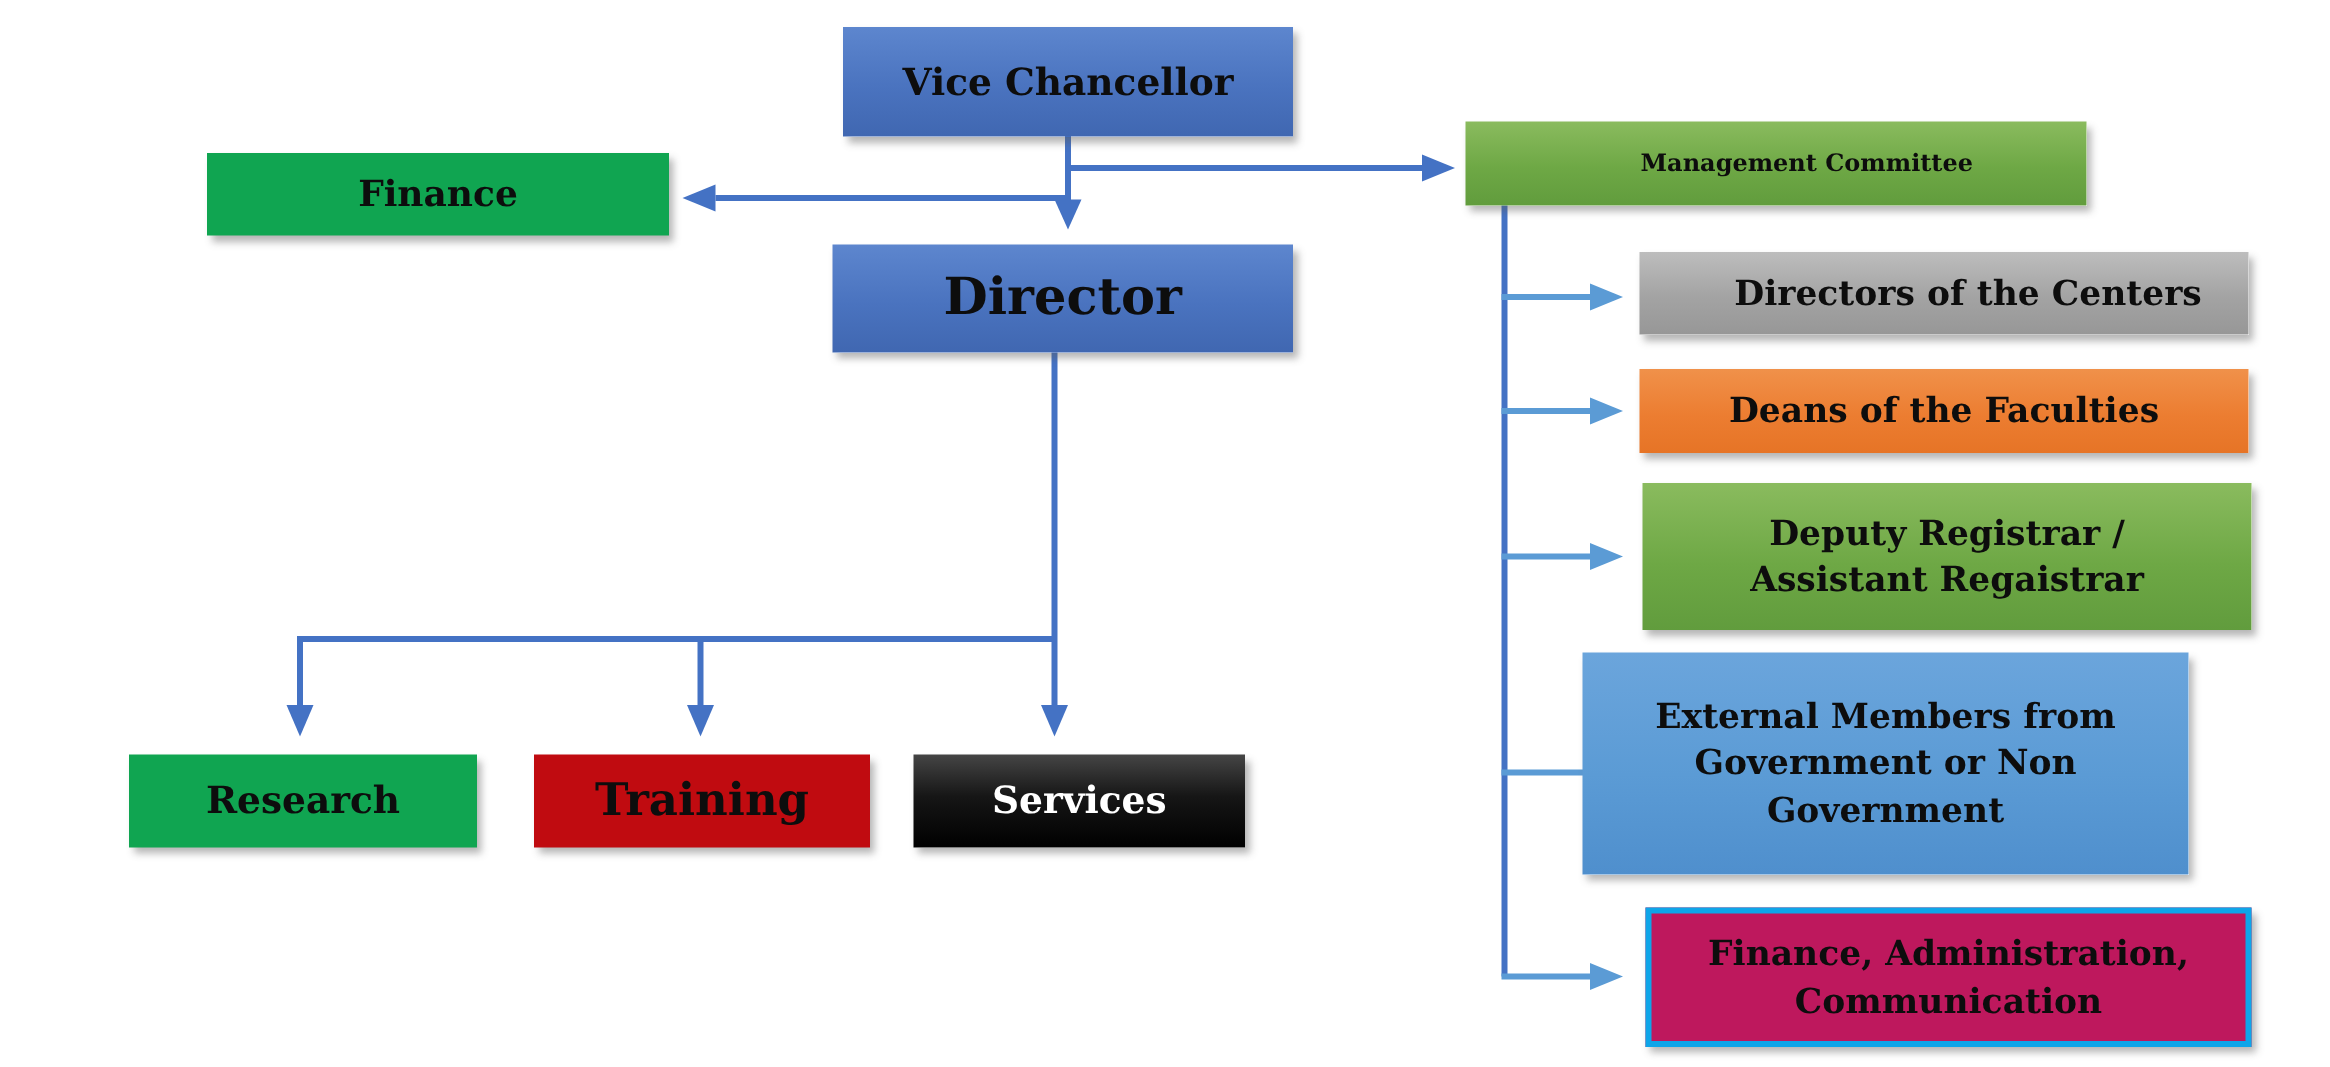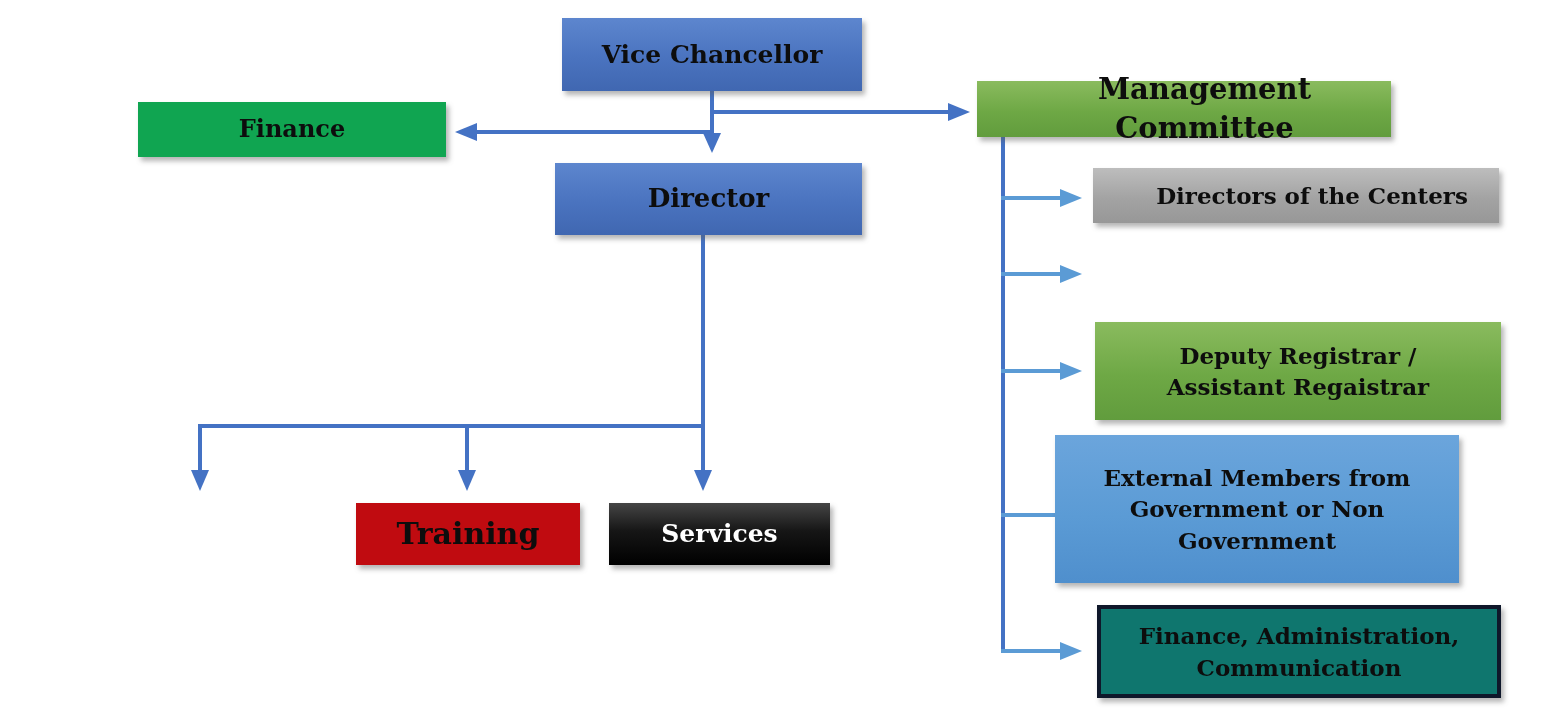--- a/index.html
+++ b/index.html
@@ -35,26 +35,26 @@
   .multiline { white-space: pre-line; }
 
   .blue-grad   { background: linear-gradient(180deg, #5d86ce 0%, #4a73bf 55%, #4067b1 100%); }
   .flat-green  { background: #10a551; }
   .leaf-grad   { background: linear-gradient(180deg, #8abb5e 0%, #6ea845 55%, #619c3d 100%); }
   .gray-grad   { background: linear-gradient(180deg, #bdbdbd 0%, #a3a3a3 55%, #979797 100%); padding-left: 32px; }
   .orange-grad { background: linear-gradient(180deg, #f0914a 0%, #ec7d31 55%, #e67426 100%); }
   .sky-grad    { background: linear-gradient(180deg, #6ba5dc 0%, #5b9bd5 55%, #4f8fcd 100%); }
   .black-grad  { background: linear-gradient(180deg, #454545 0%, #161616 45%, #000000 100%); color: #ffffff; }
   .flat-red    { background: #c00b10; }
-  .purple-box  { background: #0f766e; border: 4px solid #0f172a; }
+  .purple-box  { background: #be185d; border: 4px solid #0ea5e9; }
 
   .node-vc        { left: 562px; top: 18px;  width: 300px; height: 73px; font-size: 25px; }
   .node-senate    { left: 138px; top: 102px; width: 308px; height: 55px; font-size: 24px; }
-  .node-mc        { left: 977px; top: 81px;  width: 414px; height: 56px; font-size: 29px; padding-left: 41px; }
-  .node-director  { left: 555px; top: 163px; width: 307px; height: 72px; font-size: 26px; }
+  .node-mc        { left: 977px; top: 81px;  width: 414px; height: 56px; font-size: 16px; padding-left: 41px; }
+  .node-director  { left: 555px; top: 163px; width: 307px; height: 72px; font-size: 34px; }
   .node-research  { left: 86px;  top: 503px; width: 232px; height: 62px; font-size: 25px; }
   .node-training  { left: 356px; top: 503px; width: 224px; height: 62px; font-size: 30px; }
   .node-services  { left: 609px; top: 503px; width: 221px; height: 62px; font-size: 25px; align-items: center; }
   .node-centers   { left: 1093px; top: 168px; width: 406px; height: 55px; font-size: 23px; }
   .node-deans     { left: 1093px; top: 246px; width: 406px; height: 56px; font-size: 23px; }
   .node-deputy    { left: 1095px; top: 322px; width: 406px; height: 98px;  font-size: 23px; }
   .node-external  { left: 1055px; top: 435px; width: 404px; height: 148px; font-size: 23px; }
   .node-finance   { left: 1097px; top: 605px; width: 404px; height: 93px;  font-size: 23px; }
 </style>
 </head>
@@ -112,33 +112,39 @@
   </div>
 
   <div class="node node-mc leaf-grad">
     <span>Management Committee</span>
   </div>
 
   <div class="node node-director blue-grad">
     <span>Director</span>
   </div>
 
+  <div class="node node-research flat-green">
+    <span>Research</span>
+  </div>
 
   <div class="node node-training flat-red">
     <span>Training</span>
   </div>
 
   <div class="node node-services black-grad">
     <span>Services</span>
   </div>
 
   <div class="node node-centers gray-grad">
     <span>Directors of the Centers</span>
   </div>
 
+  <div class="node node-deans orange-grad">
+    <span>Deans of the Faculties</span>
+  </div>
 
   <div class="node node-deputy leaf-grad">
     <span class="multiline">Deputy Registrar /
 Assistant Regaistrar</span>
   </div>
 
   <div class="node node-external sky-grad">
     <span class="multiline">External Members from
 Government or Non
 Government</span>

